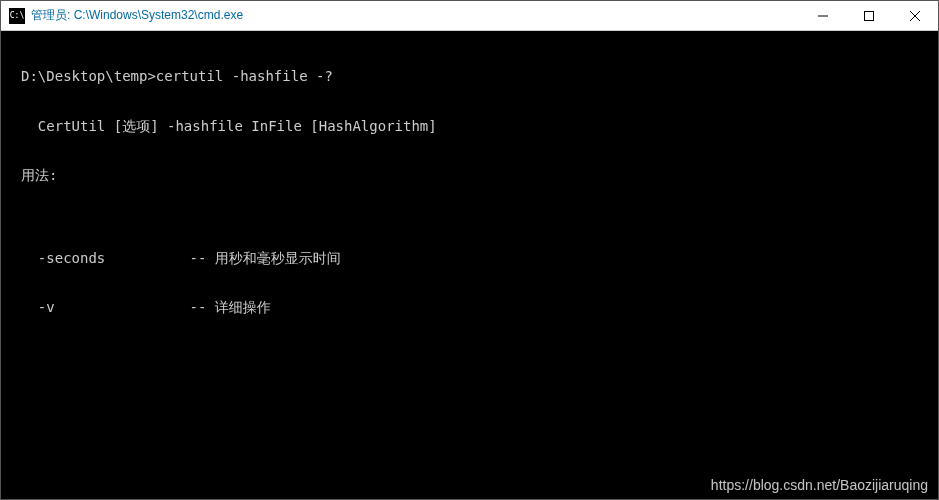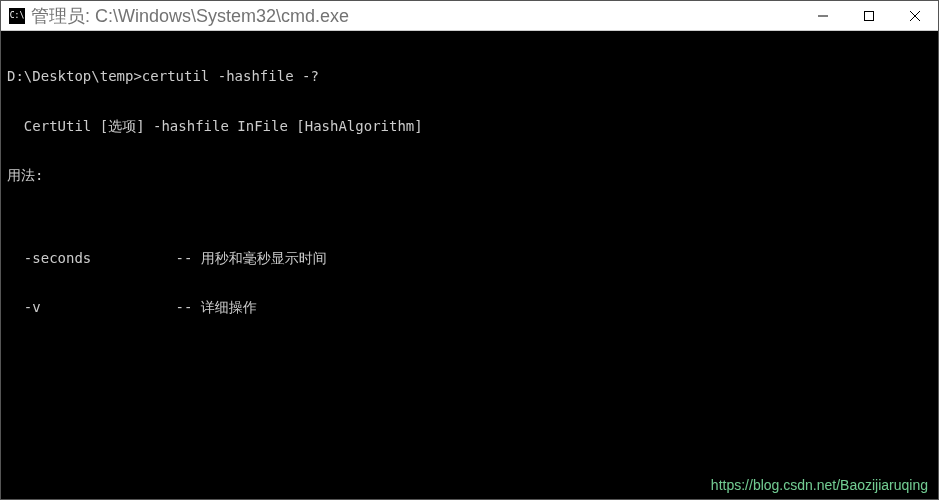--- a/index.html
+++ b/index.html
@@ -34,22 +34,22 @@
       margin-right: 6px;
       background: #000;
       color: #fff;
       font-size: 8px;
       display: flex;
       align-items: center;
       justify-content: center;
       font-family: monospace;
     }
     .titlebar-title {
-      font-size: 18px;
-      color: #737373;
+      font-size: 12px;
+      color: #0369a1;
       flex: 1;
     }
     .window-controls {
       display: flex;
       height: 100%;
     }
     .win-btn {
       width: 46px;
       height: 100%;
       display: flex;
@@ -64,26 +64,26 @@
       background: #000;
       color: #ccc;
       font-family: "NSimSun", "SimSun", "Consolas", monospace;
       font-size: 14px;
       line-height: 16.5px;
       padding: 4px 0 0 0;
       white-space: pre;
       overflow: hidden;
       position: relative;
     }
-    .terminal-line { padding: 0 6px; }
+    .terminal-line { padding: 0 20px; }
     .watermark {
       position: absolute;
       right: 10px;
       bottom: 6px;
-      color: #86efac;
+      color: #e5e5e5;
       font-size: 14px;
       font-family: Arial, sans-serif;
       opacity: 0.85;
     }
   </style>
 </head>
 <body>
 
 <div class="window">
 

